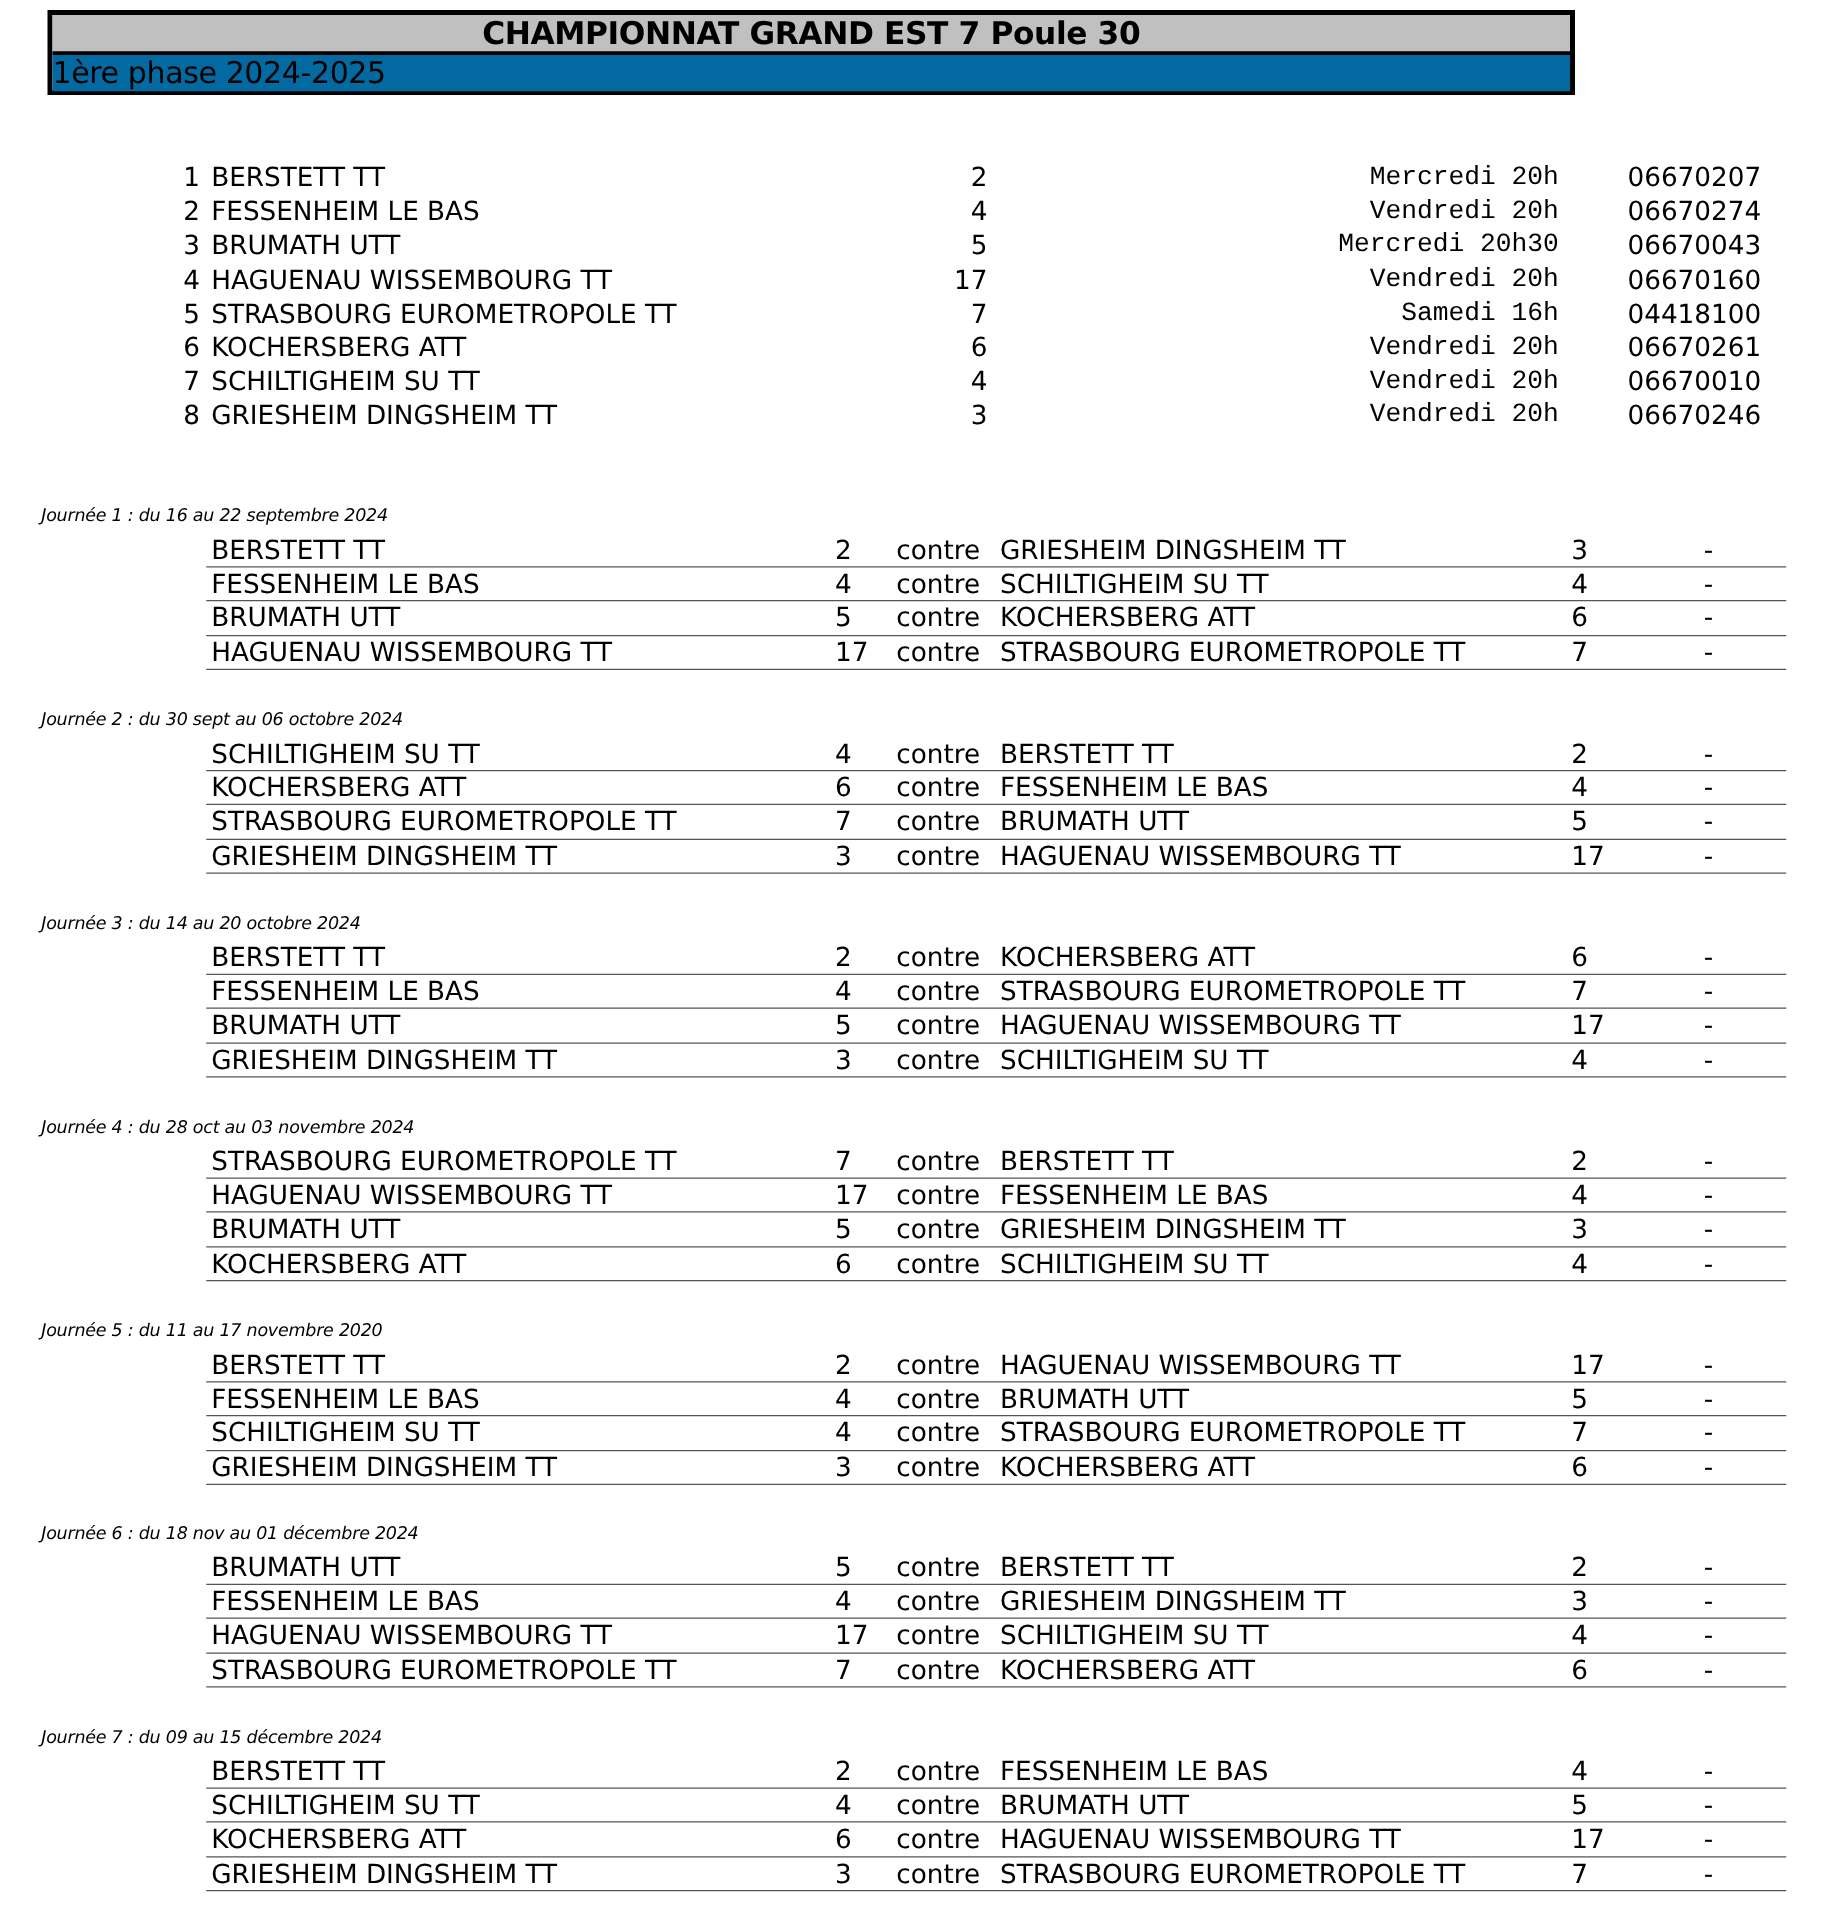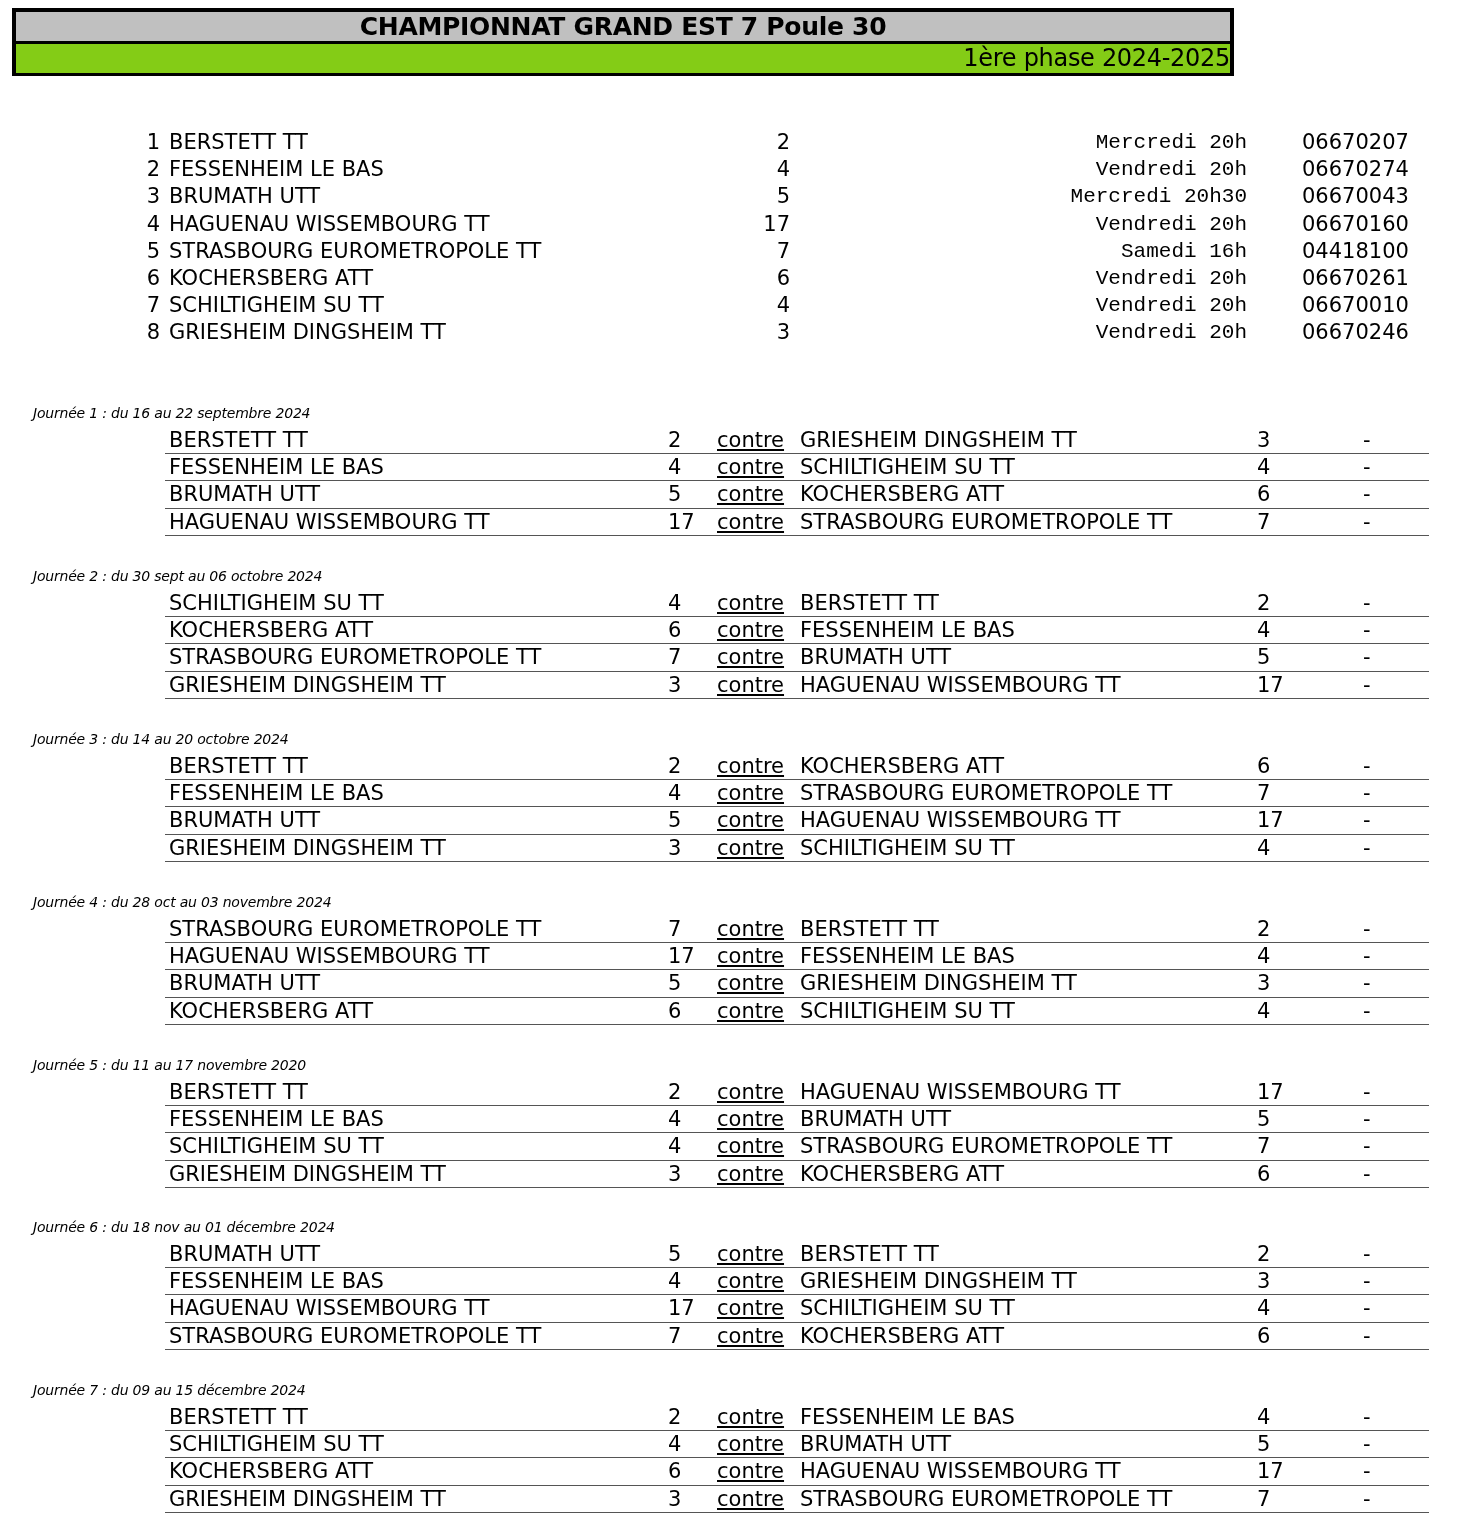--- a/index.html
+++ b/index.html
@@ -5,38 +5,38 @@
   * { box-sizing: border-box; margin: 0; padding: 0; }
   html, body { width: 1458px; height: 1528px; background: #ffffff; }
   body {
     font-family: "DejaVu Sans", "Liberation Sans", sans-serif;
     color: #000;
     position: relative;
     overflow: hidden;
   }
   .title-box {
     position: absolute;
-    left: 12px; top: 8px;
+    left: 38px; top: 8px;
     width: 1222px; height: 68px;
     border: 4px solid #000;
   }
   .title-main {
     height: 32px;
     background: #c0c0c0;
     border-bottom: 3px solid #000;
     text-align: center;
     font-weight: bold;
     font-size: 25px;
     line-height: 30px;
     letter-spacing: -0.3px;
   }
   .title-sub {
     height: 29px;
-    background: #84cc16;
-    text-align: right;
+    background: #0369a1;
+    text-align: left;
     font-size: 24px;
     line-height: 28px;
     letter-spacing: -0.3px;
   }
   .clubs {
     position: absolute;
     left: 0; top: 129px; width: 1458px;
   }
   .club-row {
     position: relative;
@@ -68,21 +68,21 @@
     position: absolute;
     left: 165px; width: 1264px;
     height: 27.2px;
     border-bottom: 1.5px solid #555;
     font-size: 21px;
     line-height: 26px;
   }
   .match span { position: absolute; white-space: nowrap; top: 0; }
   .m-home { left: 4px; }
   .m-hteam { left: 503px; }
-  .m-contre { left: 552px; text-decoration: underline; }
+  .m-contre { left: 552px; }
   .m-away { left: 635px; }
   .m-ateam { left: 1092px; }
   .m-score { left: 1198px; }
 </style>
 </head>
 <body>
 
 <div class="title-box">
   <div class="title-main">CHAMPIONNAT GRAND EST 7 Poule 30</div>
   <div class="title-sub">1ère phase 2024-2025</div>

